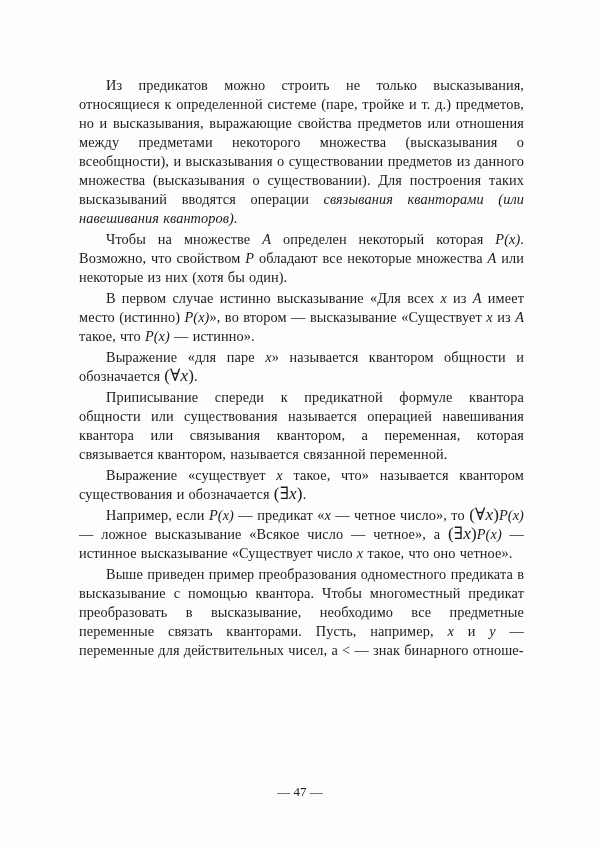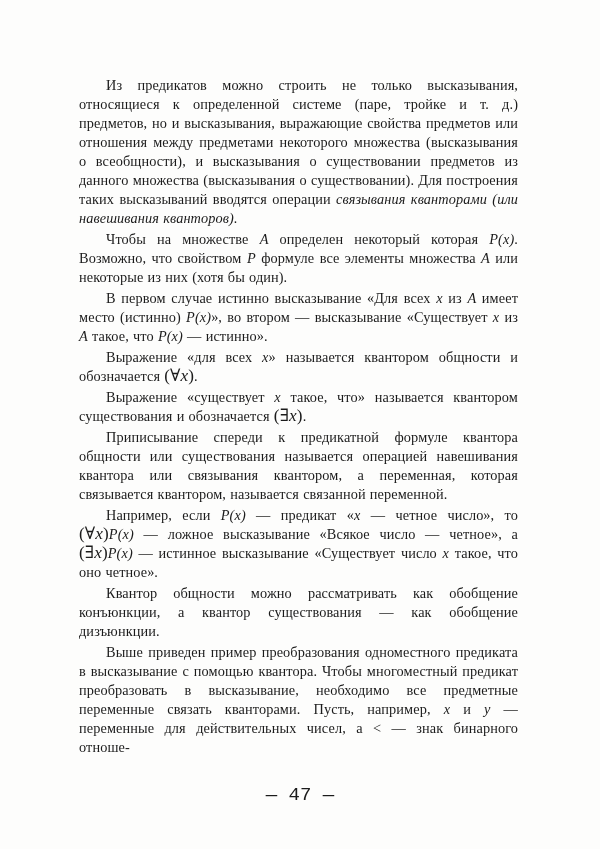--- a/index.html
+++ b/index.html
@@ -23,48 +23,46 @@
     top: 76px;
     left: 79px;
     width: 453px;
     text-align: justify;
     font-size: 14.3px;
     line-height: 19px;
     letter-spacing: 0.1px;
     word-spacing: 0.5px;
   }
   p.para {
-    margin: 0 14px 2px 0;
+    margin: 0 8px 2px 0;
     text-indent: 27px;
   }
   .i  { font-style: italic; }
   .q  { font-size: 1.2em; line-height: 1; }
   .qi { font-size: 1.2em; line-height: 1; font-style: italic; }
   .footer {
     position: absolute;
     top: 784px;
     left: 0;
     width: 100%;
     text-align: center;
-    font-size: 19px;
+    font-size: 13px;
     color: #1b1b1b;
-    font-family: Liberation Mono, monospace;
   }
 </style>
 </head>
 <body>
 
 <div class="sheet">
   <div class="text-block">
       <p class="para"><span>Из предикатов можно строить не только высказывания, относящиеся к определенной системе (паре, тройке и т. д.) предметов, но и высказывания, выражающие свойства предметов или отношения между предметами некоторого множества (высказывания о всеобщности), и высказывания о существовании предметов из данного множества (высказывания о существовании). Для построения таких высказываний вводятся операции </span><span class="i">связывания кванторами (или навешивания кванторов).</span></p>
-      <p class="para"><span>Чтобы на множестве </span><span class="i">A</span><span> определен некоторый которая </span><span class="i">P(x)</span><span>. Возможно, что свойством </span><span class="i">P</span><span> формуле все элементы множества </span><span class="i">A</span><span> или некоторые из них (хотя бы один).</span></p>
+      <p class="para"><span>Чтобы на множестве </span><span class="i">A</span><span> определен некоторый которая </span><span class="i">P(x)</span><span>. Возможно, что свойством </span><span class="i">P</span><span> обладают все некоторые множества </span><span class="i">A</span><span> или некоторые из них (хотя бы один).</span></p>
       <p class="para"><span>В первом случае истинно высказывание «Для всех </span><span class="i">x</span><span> из </span><span class="i">A</span><span> имеет место (истинно) </span><span class="i">P(x)</span><span>», во втором — высказывание «Существует </span><span class="i">x</span><span> из </span><span class="i">A</span><span> такое, что </span><span class="i">P(x)</span><span> — истинно».</span></p>
-      <p class="para"><span>Выражение «для всех </span><span class="i">x</span><span>» называется квантором общности и обозначается </span><span class="q">(∀</span><span class="qi">x</span><span class="q">)</span><span>.</span></p>
+      <p class="para"><span>Выражение «для паре </span><span class="i">x</span><span>» называется квантором общности и обозначается </span><span class="q">(∀</span><span class="qi">x</span><span class="q">)</span><span>.</span></p>
+      <p class="para"><span>Приписывание спереди к предикатной формуле квантора общности или существования называется операцией навешивания квантора или связывания квантором, а переменная, которая связывается квантором, называется связанной переменной.</span></p>
       <p class="para"><span>Выражение «существует </span><span class="i">x</span><span> такое, что» называется квантором существования и обозначается </span><span class="q">(∃</span><span class="qi">x</span><span class="q">)</span><span>.</span></p>
-      <p class="para"><span>Приписывание спереди к предикатной формуле квантора общности или существования называется операцией навешивания квантора или связывания квантором, а переменная, которая связывается квантором, называется связанной переменной.</span></p>
       <p class="para"><span>Например, если </span><span class="i">P(x)</span><span> — предикат «</span><span class="i">x</span><span> — четное число», то </span><span class="q">(∀</span><span class="qi">x</span><span class="q">)</span><span class="i">P(x)</span><span> — ложное высказывание «Всякое число — четное», а </span><span class="q">(∃</span><span class="qi">x</span><span class="q">)</span><span class="i">P(x)</span><span> — истинное высказывание «Существует число </span><span class="i">x</span><span> такое, что оно четное».</span></p>
-      <p class="para"><span>Квантор общности можно рассматривать как обобщение конъюнкции, а квантор существования — как обобщение дизъюнкции.</span></p>
       <p class="para"><span>Выше приведен пример преобразования одноместного предиката в высказывание с помощью квантора. Чтобы многоместный предикат преобразовать в высказывание, необходимо все предметные переменные связать кванторами. Пусть, например, </span><span class="i">x</span><span> и </span><span class="i">y</span><span> — переменные для действительных чисел, а &lt; — знак бинарного отноше-</span></p>
     </div>
   <div class="footer">
     <span>— 47 —</span>
   </div>
 </div>
 
 </body></html>

